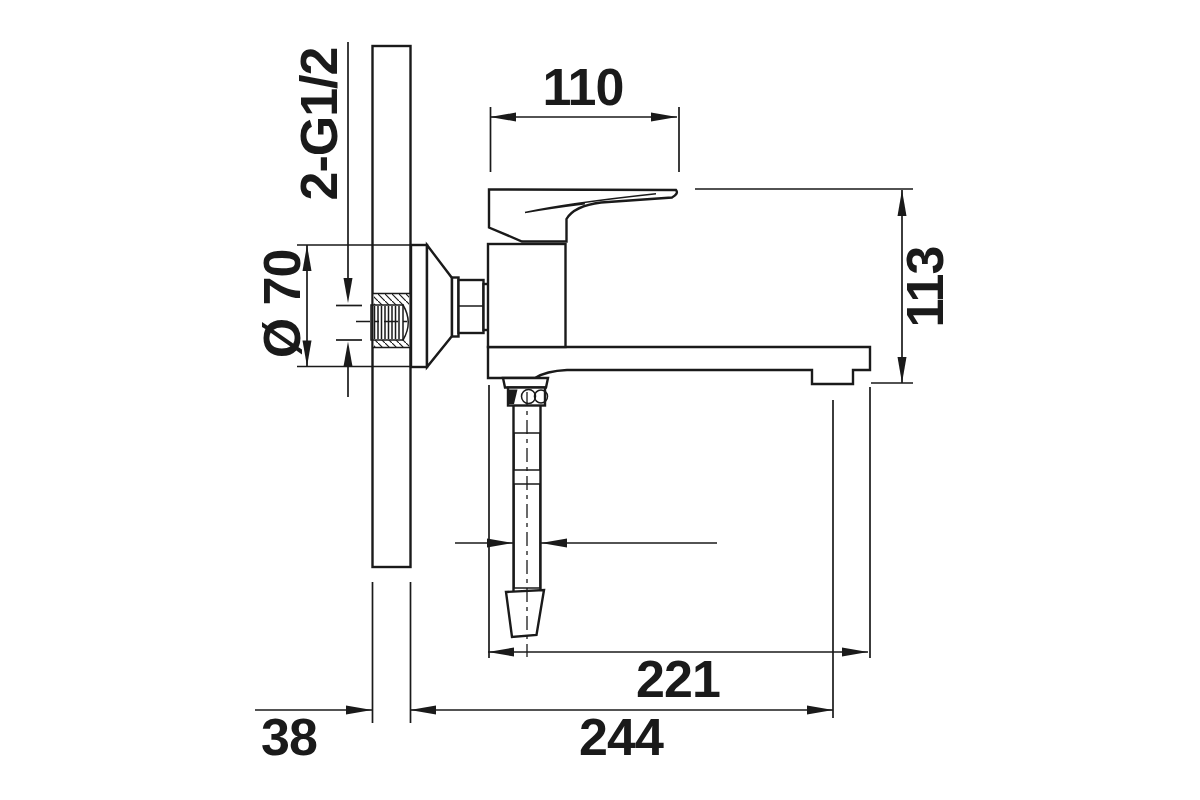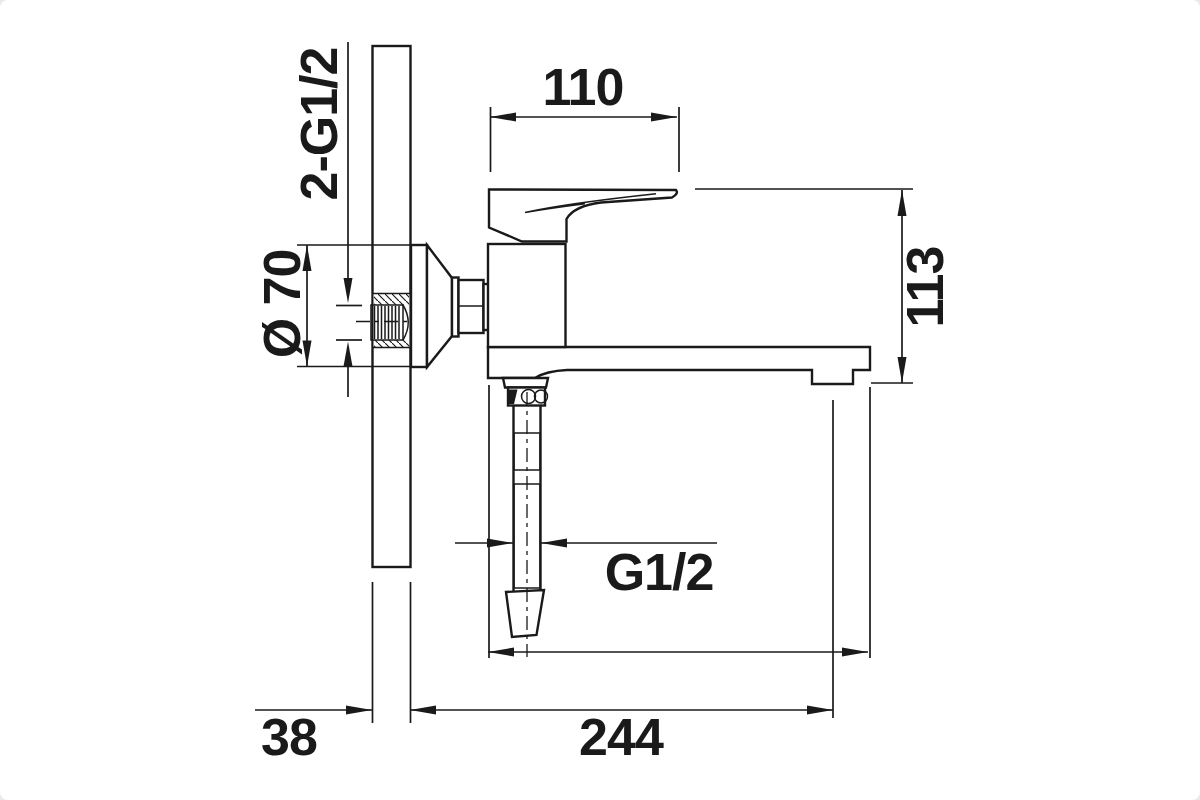--- a/index.html
+++ b/index.html
@@ -1,21 +1,20 @@
 <!DOCTYPE html>
 <html style="--line: #1a1a1a; --bg: #ffffff;"><head>
 <meta charset="utf-8">
 <style>
   :root { --line:#1a1a1a; --bg:#ffffff; }
   html,body { margin:0; padding:0; background:#e9e9e9; }
   #stage {
     position:relative; width:1200px; height:800px; margin:0 auto;
     background:var(--bg); overflow:hidden;
     font-family:"Liberation Sans", sans-serif;
-    border-radius:8px;
   }
   svg { position:absolute; left:0; top:0; }
   .ln   { stroke:var(--line); fill:none; stroke-width:2.4; stroke-linejoin:miter; }
   .lnw  { stroke:var(--line); fill:#fff;  stroke-width:2.4; stroke-linejoin:miter; }
   .thin { stroke:var(--line); fill:none; stroke-width:1.5; }
   .dim  { stroke:var(--line); fill:none; stroke-width:1.7; }
   .arr  { fill:var(--line); stroke:none; }
   .cl   { stroke:var(--line); fill:none; stroke-width:1.3; stroke-dasharray:14 5 4 5; }
   .dimlabel {
     position:absolute; color:var(--line);
@@ -152,16 +151,16 @@
     <g>
       <path d="M255,710 H372" class="dim"></path>
       <polygon points="372,710 346,705.5 346,714.5" class="arr"></polygon>
     </g>
   </svg>
 
   <div class="dimlabel" style="left:583px; top:87px;">110</div>
   <div class="dimlabel rot" style="left:319px; top:124px;">2-G1/2</div>
   <div class="dimlabel rot" style="left:282px; top:304px;">Ø 70</div>
   <div class="dimlabel rot" style="left:925px; top:287px;">113</div>
-  <div class="dimlabel" style="left:659px; top:572px;">G1/2</div>
+  <div class="dimlabel" style="left:678px; top:679px;">221</div>
   <div class="dimlabel" style="left:621px; top:737px;">244</div>
   <div class="dimlabel" style="left:289px; top:737px;">38</div>
 </div>
 
 </body></html>

